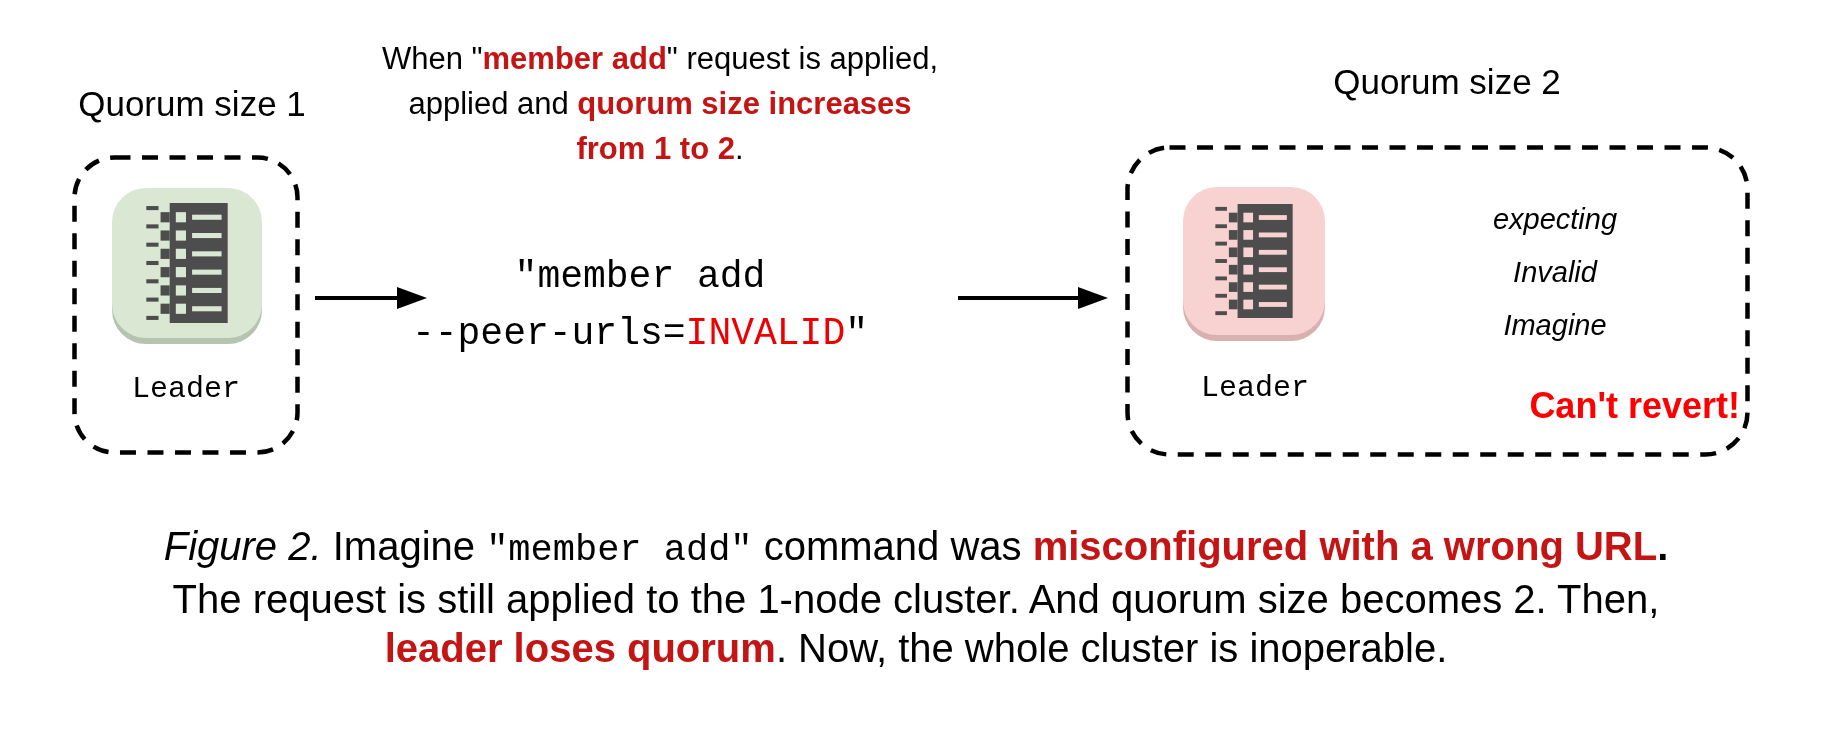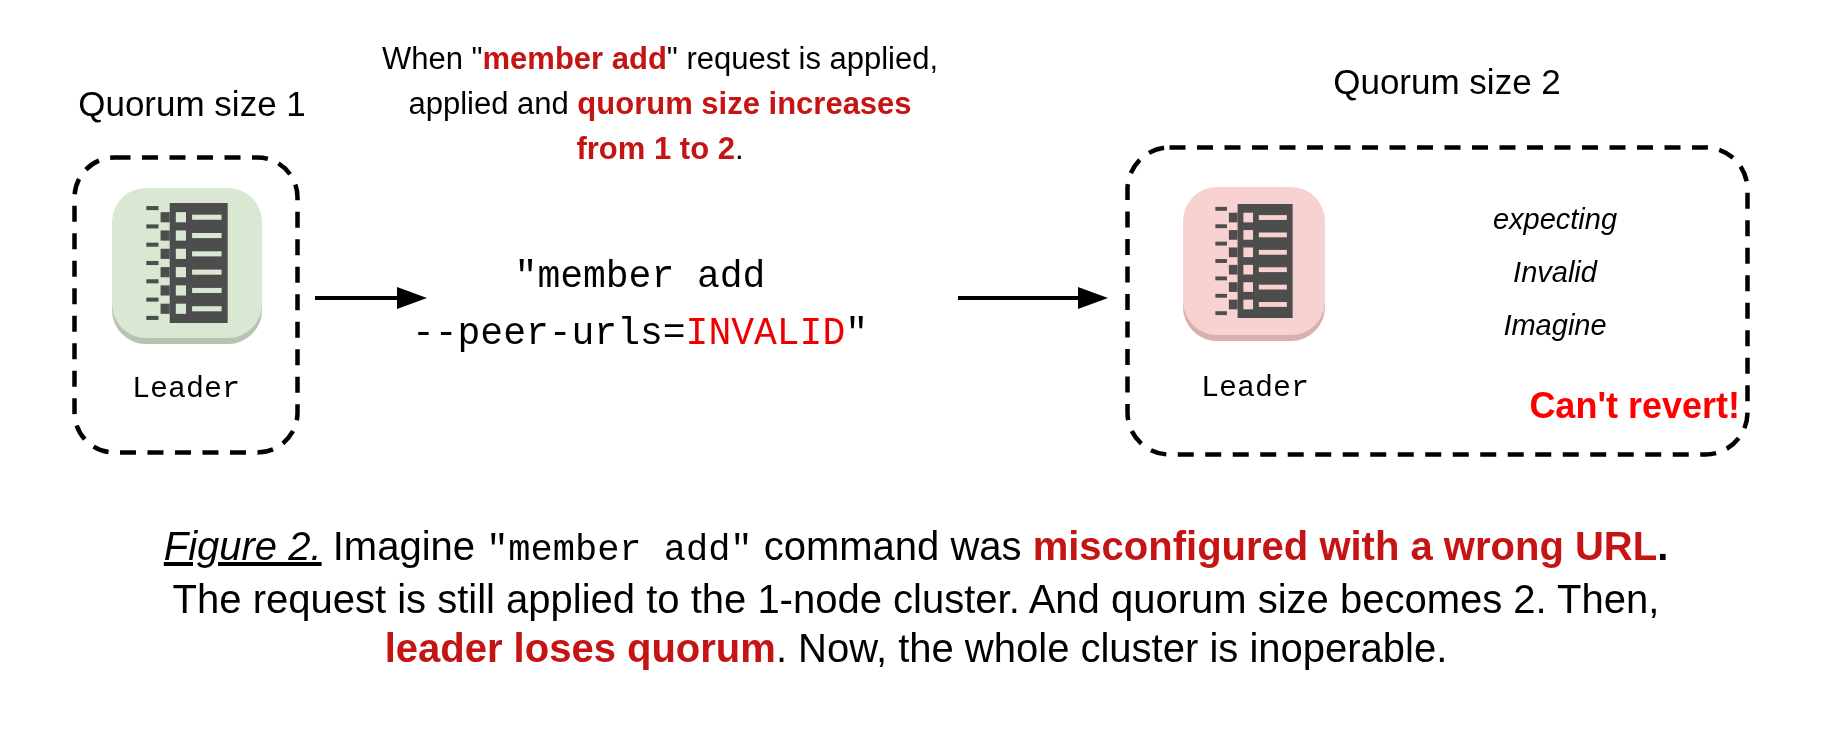--- a/index.html
+++ b/index.html
@@ -12,21 +12,21 @@
   .cluster-title{font-size:35px;letter-spacing:0;}
   .node-label{font-size:30px;font-family:Liberation Mono, monospace;}
   .annotation{font-size:31px;line-height:45px;}
   .red-b{color:#c41414;font-weight:700;}
   .command{font-family:"Liberation Mono","DejaVu Sans Mono",monospace;font-size:38px;line-height:57px;white-space:nowrap;}
   .invalid{color:#ee0000;}
   .expecting{font-size:29px;line-height:53px;font-style:italic;}
   .warning{font-size:36px;font-weight:700;color:#ff0000;text-align:right;}
   .caption{font-size:40px;line-height:49px;}
   .caption .mono{font-family:"Liberation Mono","DejaVu Sans Mono",monospace;font-size:37px;}
-  .fig-label{font-style:italic;text-decoration:underline;}
+  .fig-label{font-style:italic;}
   .node-box{
     border-radius:34px;background:var(--bg);
     box-shadow:0 6px 0 0 var(--shadow);
     display:flex;align-items:center;justify-content:center;
   }
   .node-box svg{display:block;}
   .glyph-dark{fill:#4d4d4d;}
   .glyph-bg{fill:var(--bg);}
 </style>
 </head>

